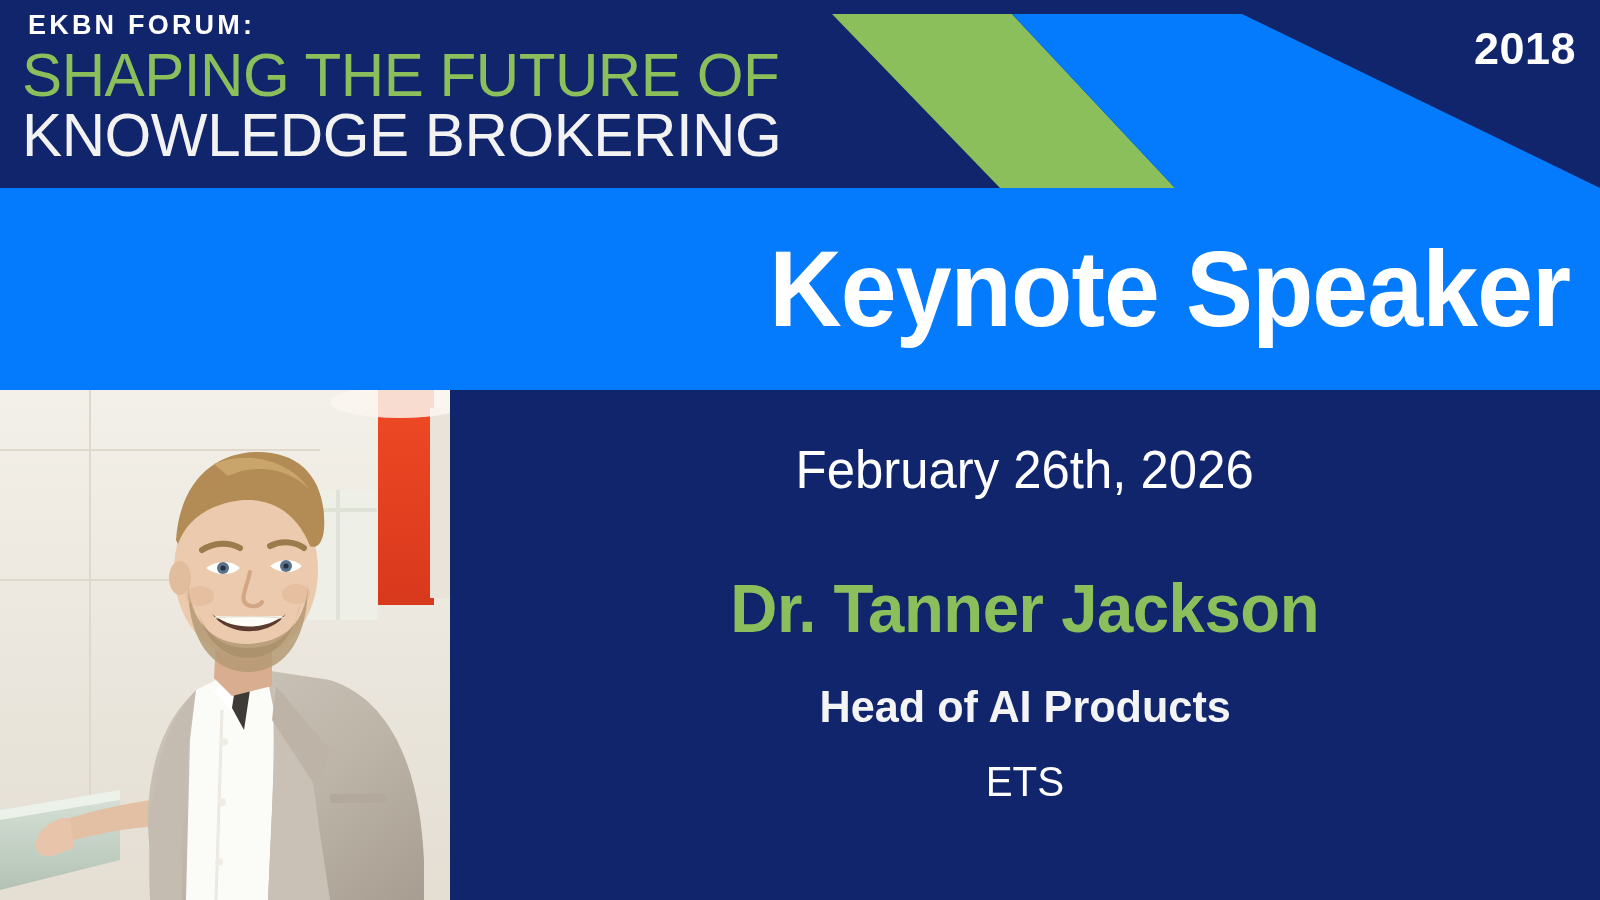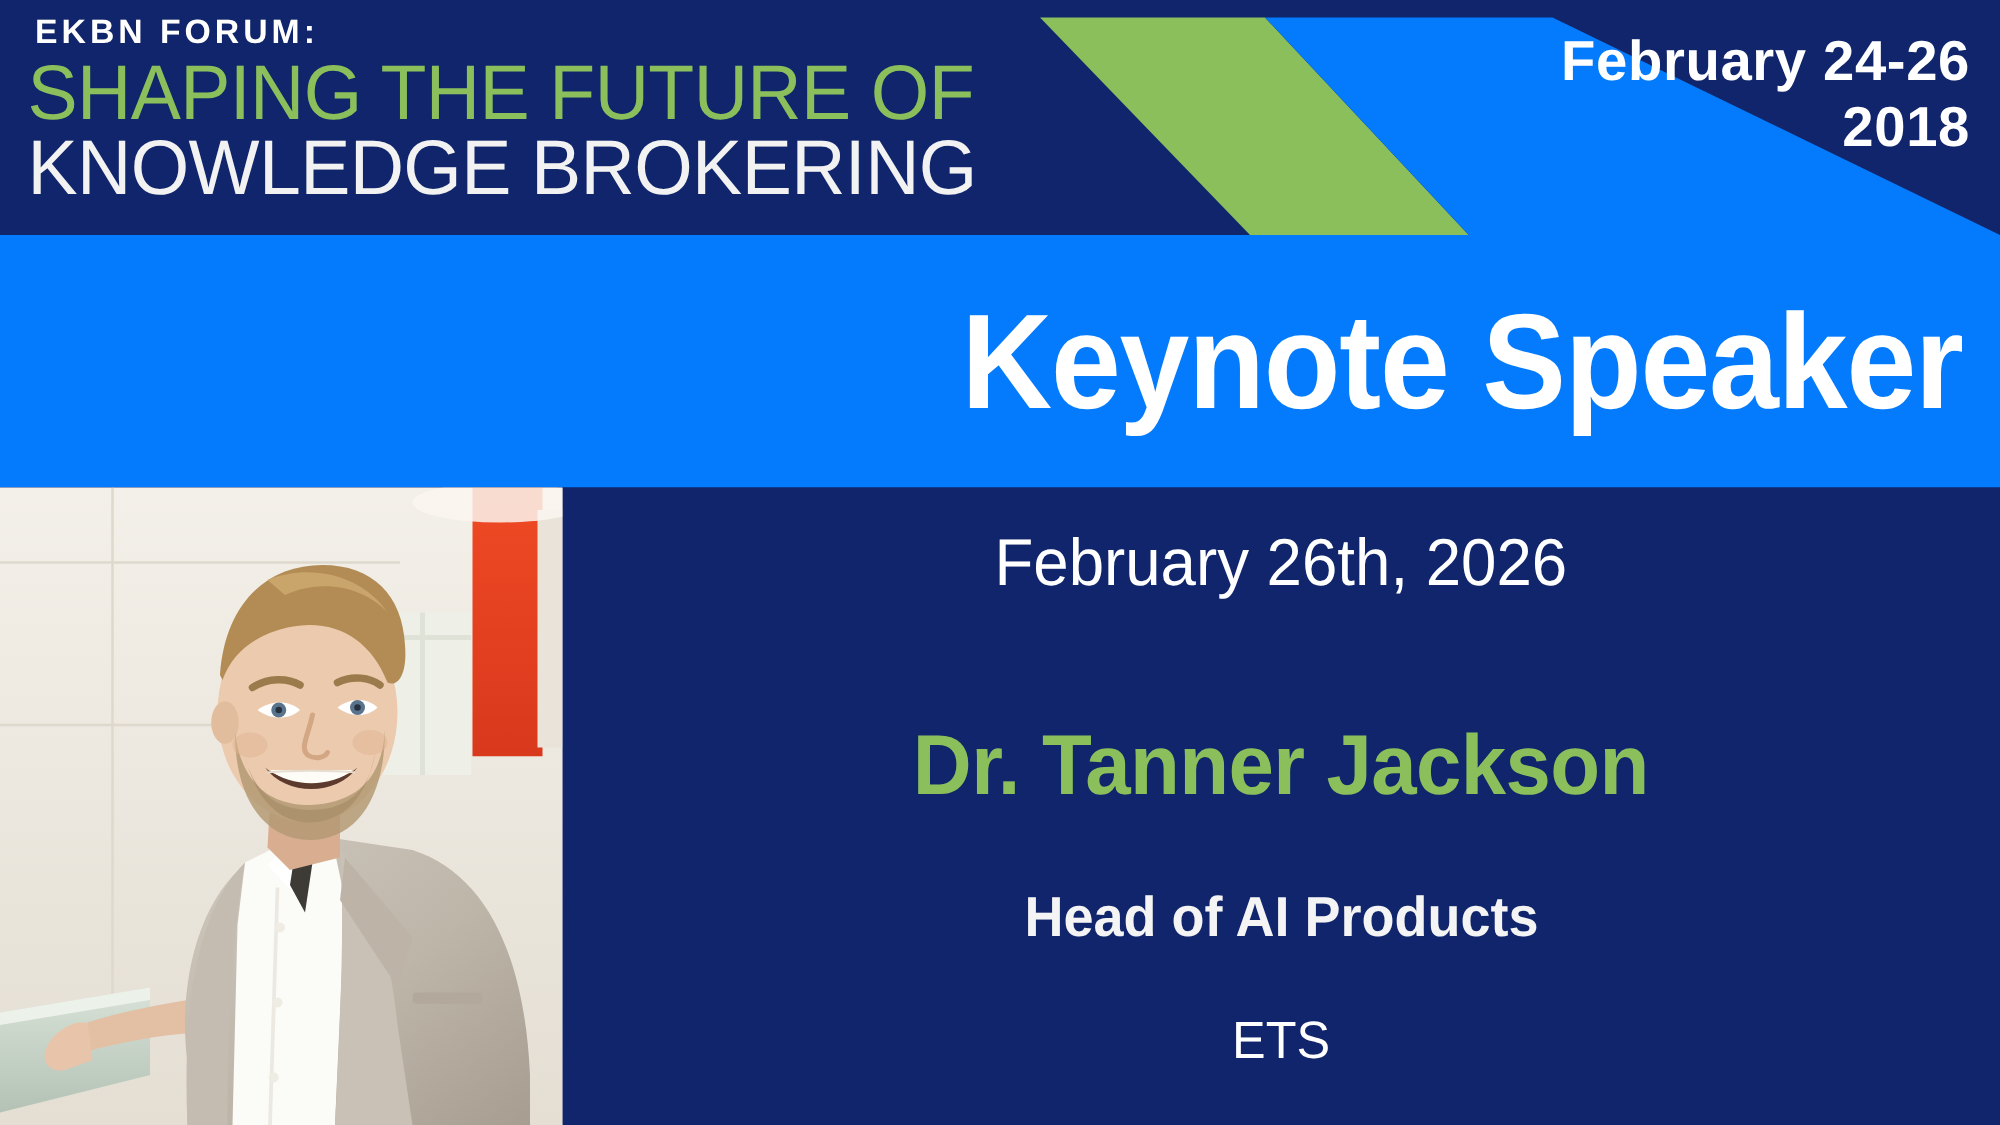--- a/index.html
+++ b/index.html
@@ -129,23 +129,22 @@
   .details {
     position: absolute;
     left: 450px;
     top: 0;
     width: 1150px;
     height: 415px;
     display: flex;
     flex-direction: column;
     align-items: center;
     justify-content: flex-start;
-    padding-top: 34px;
+    padding-top: 53px;
     box-sizing: border-box;
-    gap: 23px;
   }
   .talk-date {
     color: #ffffff;
     font-size: 53px;
     font-weight: 300;
     line-height: 1;
     letter-spacing: 0px;
     transform: scaleX(0.96);
   }
   .speaker-name {
@@ -186,21 +185,20 @@
       <polygon points="1012,14 1242,14 1600,188 1175,188" fill="#047bfc"></polygon>
     </svg>
 
     <div class="eyebrow">EKBN FORUM:</div>
 
     <div class="headline-1">SHAPING THE FUTURE OF</div>
 
     <div class="headline-2">KNOWLEDGE BROKERING</div>
 
     <div class="date-block">
-      <div>February 24-26</div>
       <div>2018</div>
     </div>
   </div>
 
   <div class="banner">
     <div class="banner-title">Keynote Speaker</div>
   </div>
 
   <div class="lower">
 

